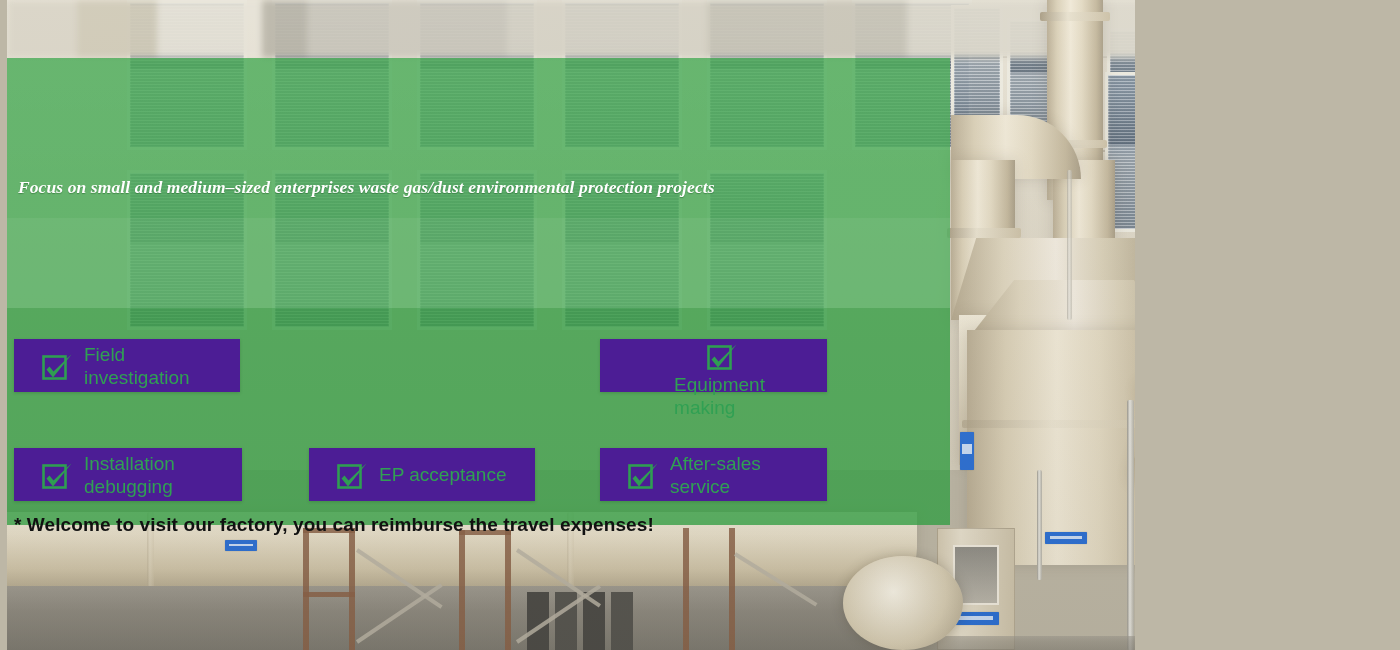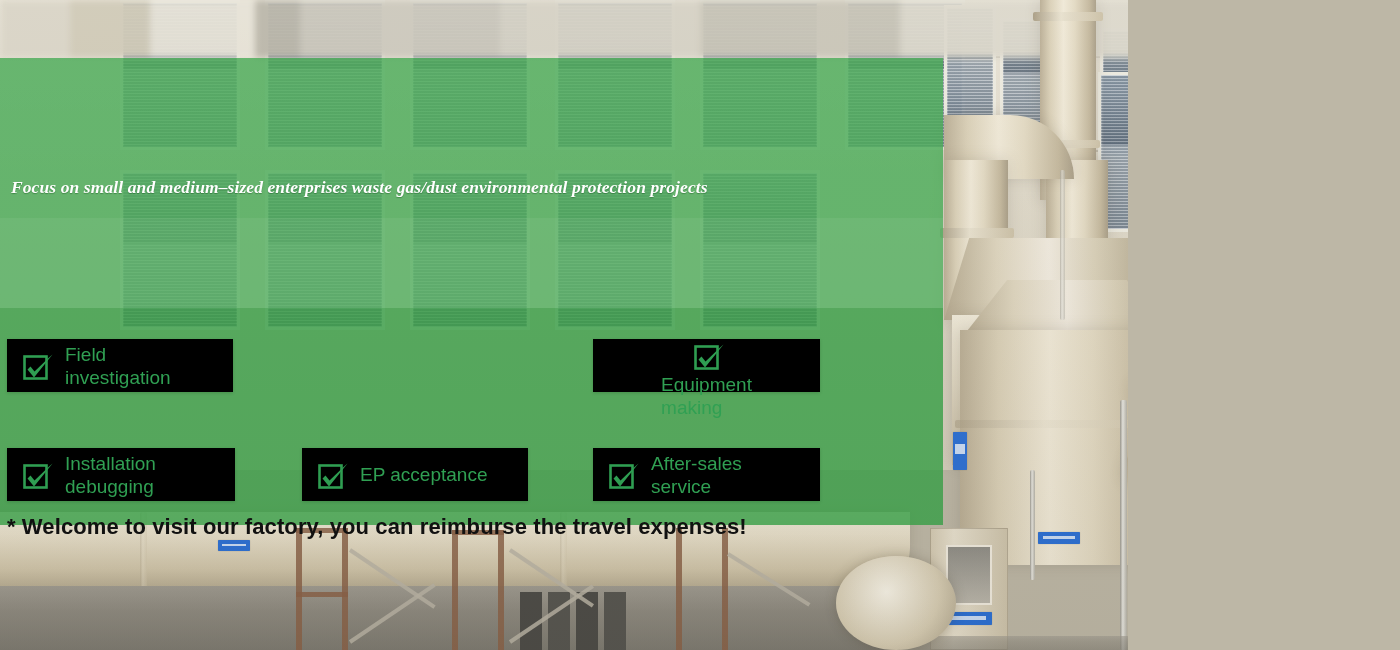--- a/index.html
+++ b/index.html
@@ -9,20 +9,21 @@
     width:1400px; height:650px;
     overflow:hidden;
     background:#bdb7a6;
     font-family:"Liberation Sans", sans-serif;
   }
 
   #banner {
     position:relative;
     width:1128px; height:650px;
     overflow:hidden;
+    margin-left:7px;
   }
 
   
   .photo { position:absolute; inset:0; overflow:hidden; }
 
   
   .facade {
     position:absolute; left:0; top:0; width:1400px; height:470px;
     background:
       linear-gradient(180deg,#e9e4d7 0%, #ded8c8 40%, #d6cfbd 100%);
@@ -171,23 +172,24 @@
     font-size:37px; line-height:44px;
     color:#ffffff;
     letter-spacing:-.3px;
     text-shadow:0 1px 2px rgba(0,60,10,.30);
     white-space:nowrap;
   }
 
   
   .feature {
     position:absolute;
-    background:#000000;
+    background:#4c1d95;
     display:flex; align-items:center;
     box-shadow:0 1px 3px rgba(0,40,0,.18);
+    padding-left:12px;
   }
   .feature .chk {
     flex:0 0 auto;
     width:34px; height:34px;
     margin-left:14px; margin-right:10px;
     position:relative;
   }
   .feature .label {
     font-family:"Liberation Sans", sans-serif;
     font-size:19px; line-height:23px;
@@ -201,21 +203,21 @@
   #f1 { left:302px; top:281px; width:226px; height:53px; }
   #f2 { left:593px; top:281px; width:227px; height:53px;flex-direction:column; }
   
   #f3 { left:7px;   top:390px; width:228px; height:53px; }
   #f4 { left:302px; top:390px; width:226px; height:53px; }
   #f5 { left:593px; top:390px; width:227px; height:53px; }
 
   .footnote {
     position:absolute; left:7px; top:456px;
     font-family:"Liberation Sans", sans-serif;
-    font-weight:bold; font-size:22px;
+    font-weight:bold; font-size:19px;
     color:#111111;
     white-space:nowrap;
     letter-spacing:.1px;
   }
 </style>
 </head>
 <body>
 
 <div id="banner">
 

